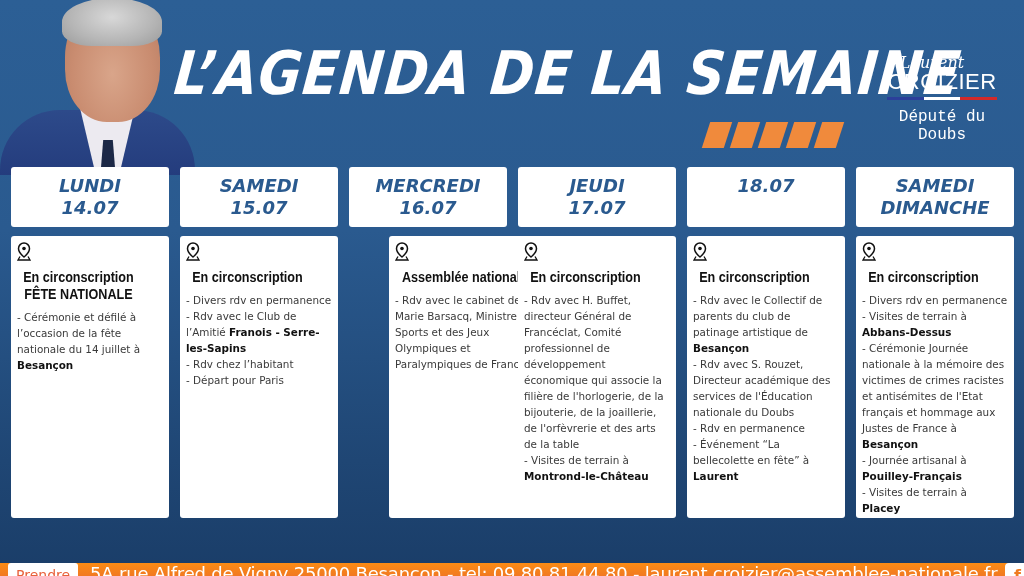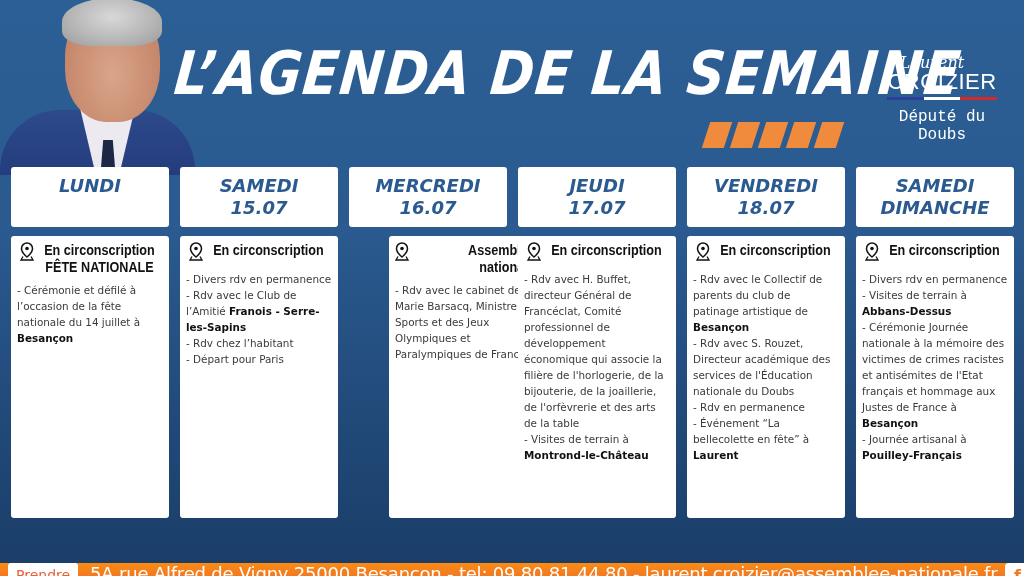--- a/index.html
+++ b/index.html
@@ -69,21 +69,21 @@
     text-align: center; color: #2a5a8f; font-weight: bold; font-size: 18px; line-height: 22px;
     padding-top: 8px; font-family: "DejaVu Sans", sans-serif; font-style: italic;
   }
   .day-body {
     position: absolute; top: 236px; height: 282px; background: #fff; border-radius: 3px;
     padding: 6px 6px; color: #333;
   }
   .loc {
     display: flex; align-items: flex-start; justify-content: center; gap: 4px;
     font-family: "Liberation Sans", sans-serif; font-weight: bold; font-size: 14px;
-    color: #111; line-height: 17px; margin-bottom: 6px; text-align: right;
+    color: #111; line-height: 17px; margin-bottom: 6px; text-align: center; flex-direction: column;
   }
   .loc svg { flex: 0 0 auto; margin-top: 0px; }
   .loc-text { display: flex; flex-direction: column; align-items: center; transform: scaleX(0.9); }
   .desc {
     font-family: "DejaVu Sans", sans-serif; font-size: 10.4px; line-height: 16px; color: #3a3a3a;
   }
   .desc b { color: #111; }
   .footer {
     position: absolute; left: 0; top: 541px; width: 1024px; height: 17px;
     background: linear-gradient(180deg, #fb8c14 0%, #ee7326 100%);
@@ -132,20 +132,21 @@
     <i style="background:#2b3f9a"></i>
       <i style="background:#ffffff"></i>
       <i style="background:#d42a2a"></i>
   </div>
   <div class="sub">Député du Doubs</div>
 </div>
 
 <div id="days">
     <div class="day-head" style="left: 11px; width: 158px;">
       <div>LUNDI</div>
+      <div>14.07</div>
     </div>
     <div class="day-body" style="left: 11px; width: 158px;">
       <div class="loc">
         <span><svg width="14" height="19" viewBox="0 0 14 19">
             <path d="M7 1a5.5 5.5 0 0 0-5.5 5.5C1.5 10.5 7 15 7 15s5.5-4.5 5.5-8.5A5.5 5.5 0 0 0 7 1z" fill="none" stroke="#111" stroke-width="1.5"></path>
             <circle cx="7" cy="6.5" r="1.8" fill="#111"></circle>
             <path d="M3 14.5 1 18h12l-2-3.5" fill="none" stroke="#111" stroke-width="1.3"></path>
           </svg></span>
         <span class="loc-text">
           <span>En circonscription</span>
@@ -211,21 +212,20 @@
         <span class="loc-text">
           <span>En circonscription</span>
         </span>
       </div>
       <div class="desc">
         <div><span>- Rdv avec H. Buffet, directeur Général de Francéclat, Comité professionnel de développement économique qui associe la filière de l'horlogerie, de la bijouterie, de la joaillerie, de l'orfèvrerie et des arts de la table</span></div>
         <div><span>- Visites de terrain à </span><b>Montrond-le-Château</b></div>
       </div>
     </div>
     <div class="day-head" style="left: 687px; width: 158px;">
-      <div>VENDREDI</div>
       <div>18.07</div>
     </div>
     <div class="day-body" style="left: 687px; width: 158px;">
       <div class="loc">
         <span><svg width="14" height="19" viewBox="0 0 14 19">
             <path d="M7 1a5.5 5.5 0 0 0-5.5 5.5C1.5 10.5 7 15 7 15s5.5-4.5 5.5-8.5A5.5 5.5 0 0 0 7 1z" fill="none" stroke="#111" stroke-width="1.5"></path>
             <circle cx="7" cy="6.5" r="1.8" fill="#111"></circle>
             <path d="M3 14.5 1 18h12l-2-3.5" fill="none" stroke="#111" stroke-width="1.3"></path>
           </svg></span>
         <span class="loc-text">
@@ -252,20 +252,21 @@
           </svg></span>
         <span class="loc-text">
           <span>En circonscription</span>
         </span>
       </div>
       <div class="desc">
         <div><span>- Divers rdv en permanence</span></div>
         <div><span>- Visites de terrain à </span><b>Abbans-Dessus</b></div>
         <div><span>- Cérémonie Journée nationale à la mémoire des victimes de crimes racistes et antisémites de l'Etat français et hommage aux Justes de France à </span><b>Besançon</b></div>
         <div><span>- Journée artisanal à </span><b>Pouilley-Français</b></div>
+        <div><span>- Visites de terrain à </span><b>Placey</b></div>
       </div>
     </div>
   </div>
 
 <div class="footer">
   <div class="rdv-btn">Prendre RDV</div>
   <div class="footer-info">5A rue Alfred de Vigny 25000 Besançon - tel: 09 80 81 44 80 - laurent.croizier@assemblee-nationale.fr</div>
   <div class="socials">
     <span>f</span>
     <span>

